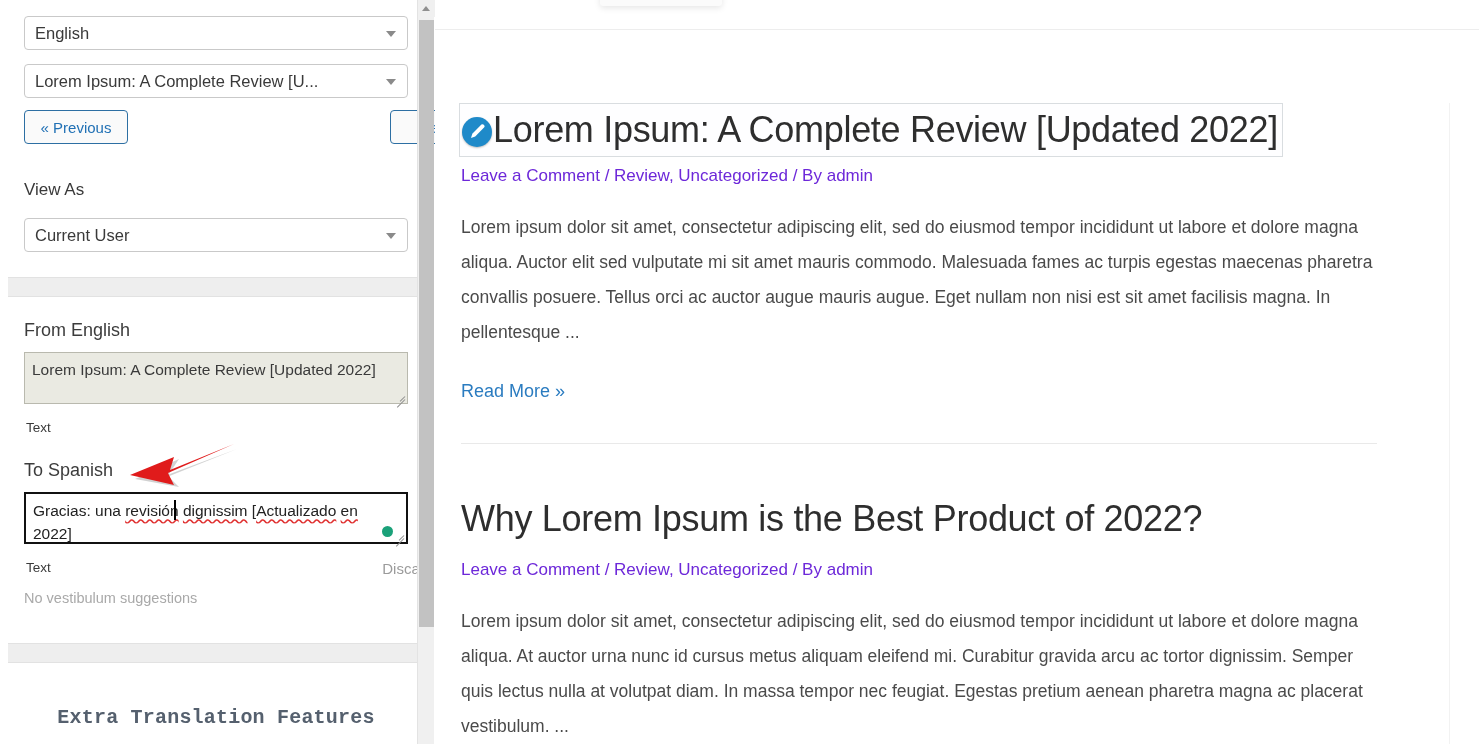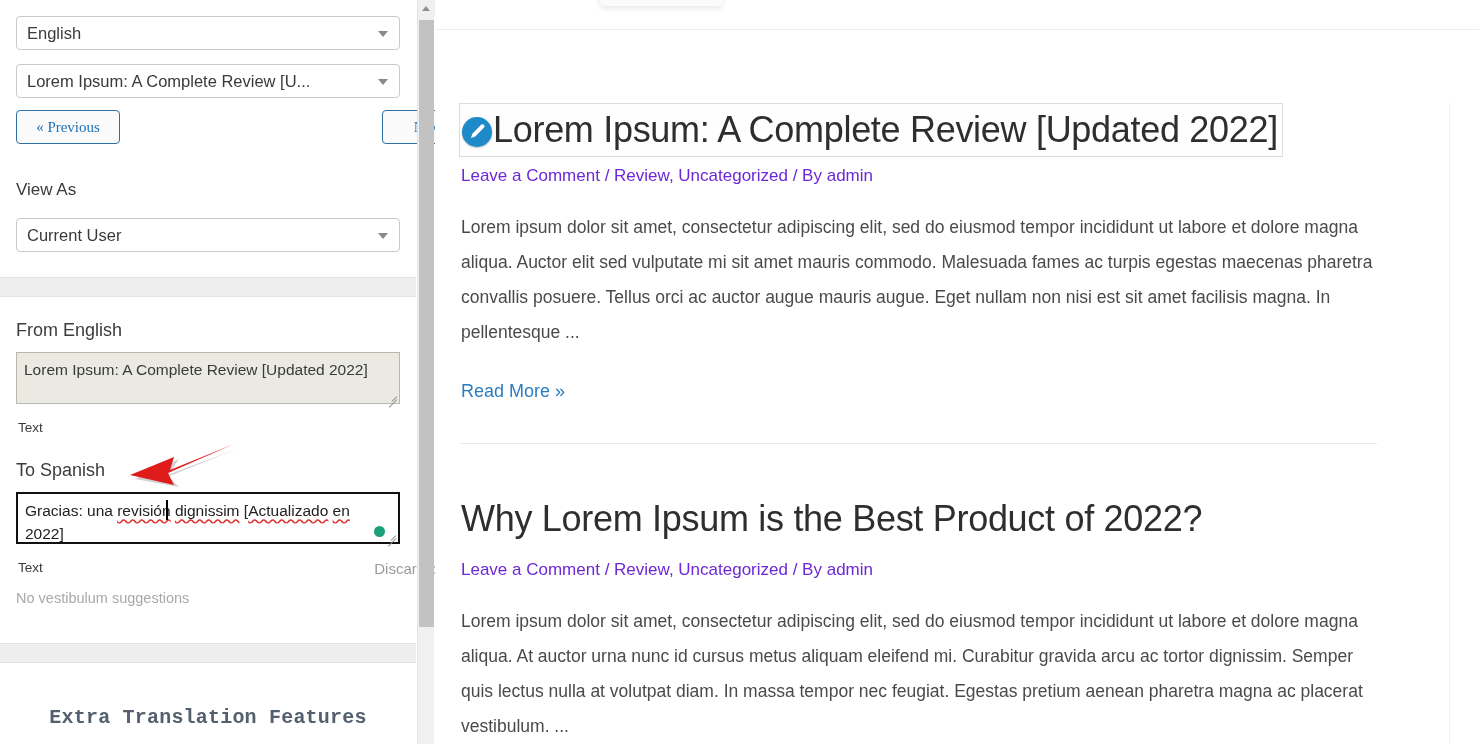--- a/index.html
+++ b/index.html
@@ -8,21 +8,21 @@
     width: 1479px; height: 744px;
     overflow: hidden;
     background: #ffffff;
     font-family: "Liberation Sans", sans-serif;
   }
 
   #root { position: relative; width: 1479px; height: 744px; background:#fff; }
 
   
   #sidebar {
-    position: absolute; left: 0; top: 0;
+    position: absolute; left: 8px; top: 0;
     width: 502px; height: 744px;
     background: #ffffff;
     overflow: hidden;
   }
 
   
   .sel {
     position: relative;
     height: 34px;
     border: 1px solid #c9c9c9;
@@ -51,21 +51,21 @@
     position: absolute;
     height: 34px;
     border: 1px solid #2d6fa3;
     border-radius: 4px;
     background: #fafafa;
     color: #2171b5;
     font-size: 15px;
     display: flex; align-items: center; justify-content: center;
     padding: 0 14px;
     cursor: pointer;
-    font-family: Liberation Serif, serif;
+    font-family: Liberation Sans, sans-serif;
   }
   #btn-prev { left: 16px; top: 110px; width: 104px; }
   #btn-next { right: 16px; top: 110px; width: 104px; }
 
   #view-as-label {
     position: absolute; left: 16px; top: 180px;
     font-size: 17px; color: #3a3a3a;
   }
   #sel-viewas { position: absolute; left: 16px; top: 218px; width: 384px; }
   .graystrip {

